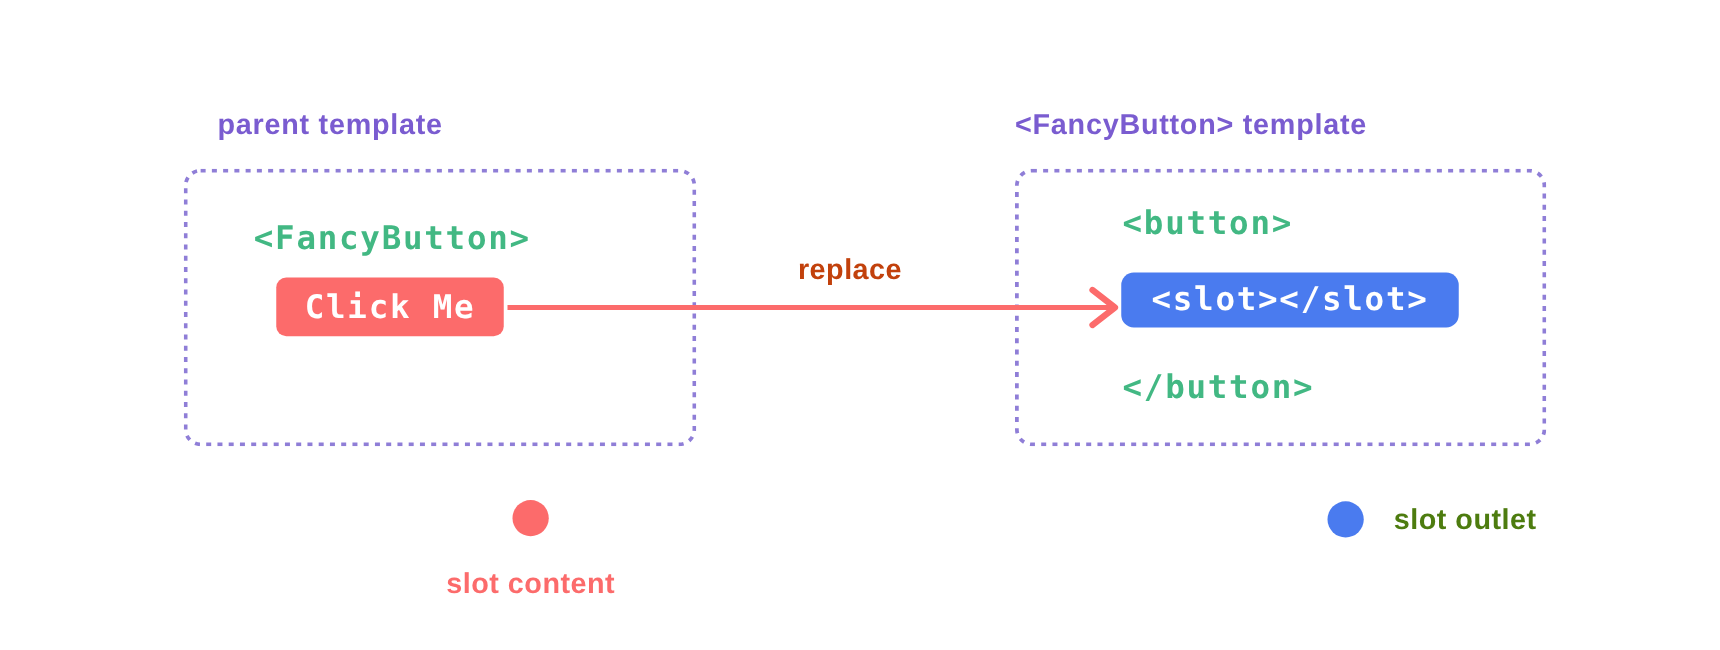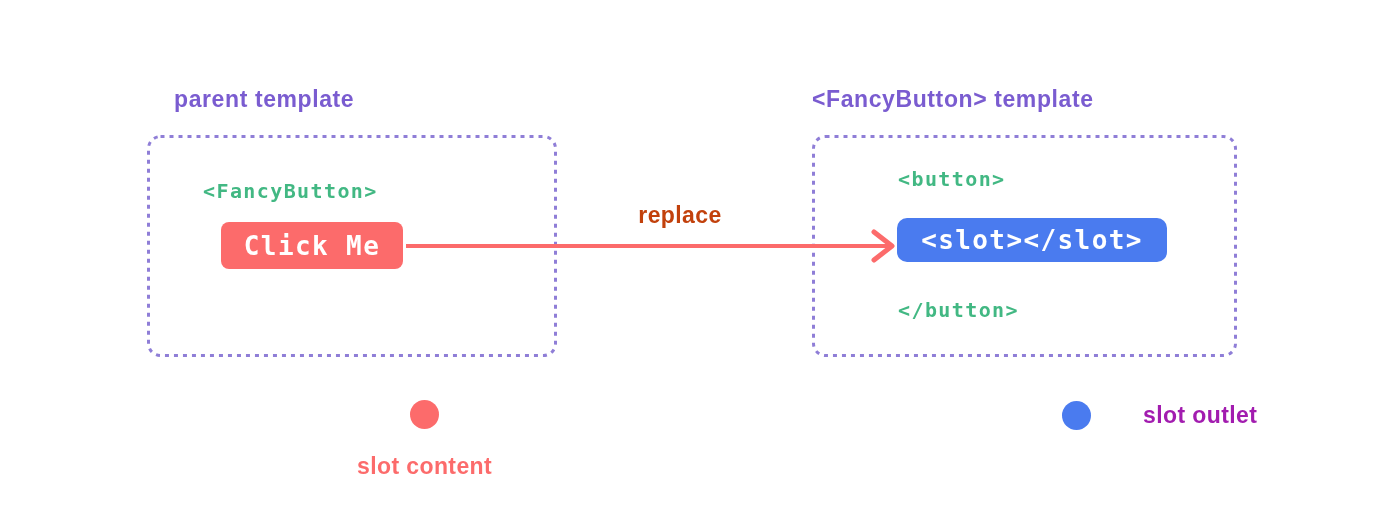--- a/index.html
+++ b/index.html
@@ -34,21 +34,21 @@
   .box-left  { left: 147px; width: 410px; }
   .box-right { left: 812px; width: 425px; }
   .dash-box svg { position: absolute; left: 0; top: 0; }
 
   .code-line {
     position: absolute;
     height: 28px;
     line-height: 28px;
     font-family: "DejaVu Sans Mono", monospace;
     font-weight: bold;
-    font-size: 20px;
+    font-size: 26px;
     letter-spacing: 1.4px;
     color: #42b883;
     white-space: nowrap;
   }
   .code-open-left   { left: 203px; top: 177px; }
   .code-close-left  { left: 203px; top: 297px; }
   .code-open-right  { left: 898px; top: 165px; }
   .code-close-right { left: 898px; top: 296px; }
 
   .chip {
@@ -109,21 +109,21 @@
   }
   .dot-red  { background: #fc6b6b; }
   .dot-blue { background: #4a7bef; }
   .legend-label {
     font-size: 23px;
     font-weight: bold;
     letter-spacing: 0.4px;
     white-space: nowrap;
   }
   .label-red  { color: #fc6b6b; }
-  .label-blue { color: #a21caf; margin-left: 28px; }
+  .label-blue { color: #4d7c0f; }
 </style>
 </head>
 <body>
 
 <div class="canvas">
 
   <div class="panel-title title-left">parent template</div>
   <div class="panel-title title-right">&lt;FancyButton&gt; template</div>
 
   <div class="dash-box box-left">

